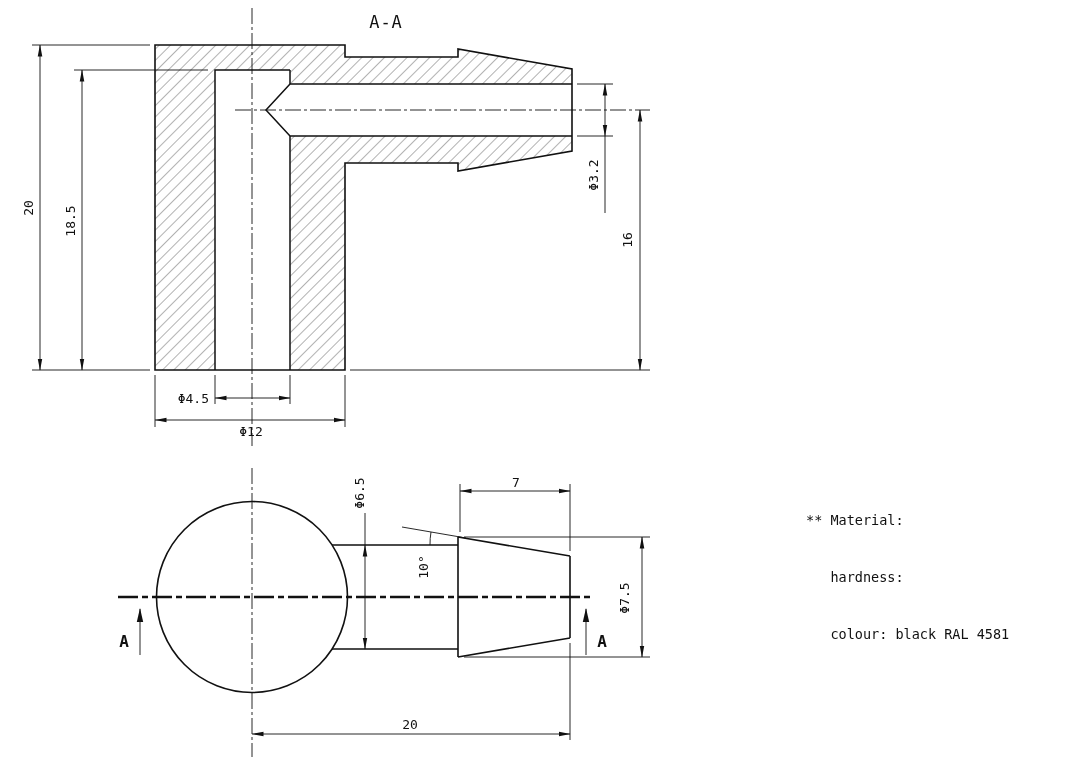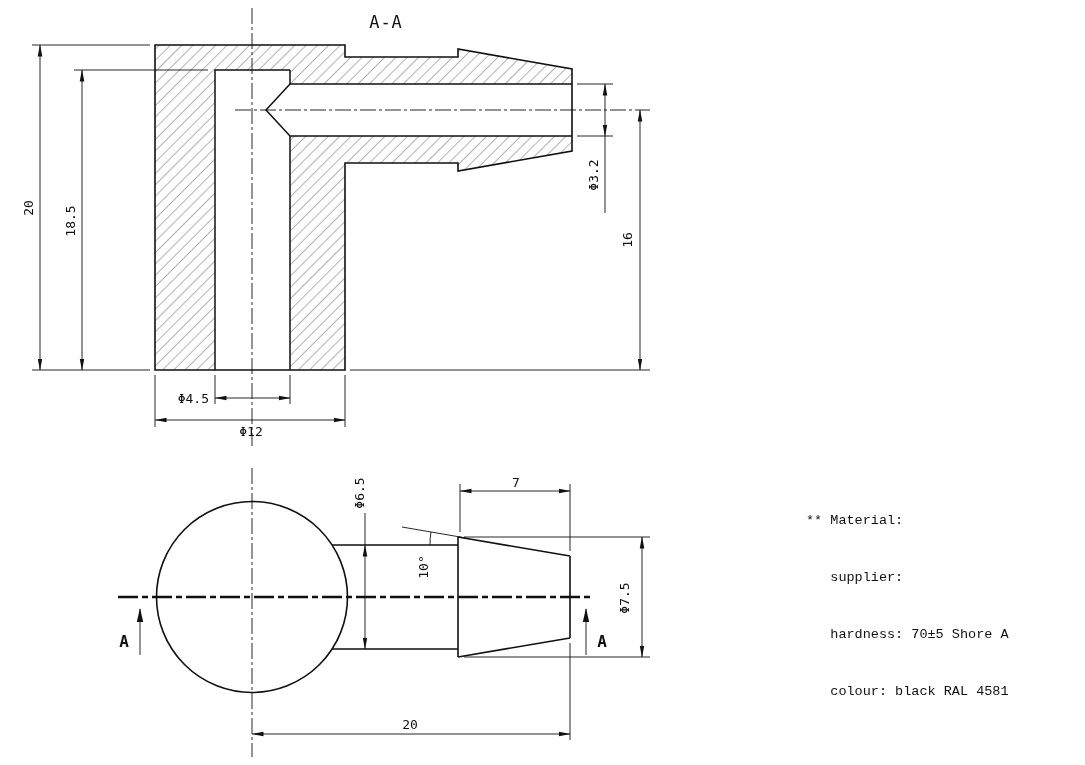--- a/index.html
+++ b/index.html
@@ -11,21 +11,21 @@
   .thin{fill:none;stroke:#111;stroke-width:0.9;}
   .center{fill:none;stroke:#111;stroke-width:0.9;stroke-dasharray:16 3 3 3;}
   .cutline{fill:none;stroke:#111;stroke-width:2.6;stroke-dasharray:20 4 6 4;}
   .white{fill:#fff;stroke:none;}
   text{fill:#111;}
   .dim{font:13px "DejaVu Sans Mono",monospace;}
   .big{font:16px "DejaVu Sans Mono",monospace;font-weight:bold;}
   .title{font:17px "DejaVu Sans Mono",monospace;letter-spacing:1px;}
   #notes{position:absolute;left:806px;top:473px;width:279px;overflow:hidden;
          font-size:13.5px;line-height:19px;white-space:pre;}
-  #notes .nline{height:19px;font-family:Liberation Mono, monospace;}
+  #notes .nline{height:19px;}
 </style>
 </head>
 <body>
 
 <div id="stage">
 
 <svg width="1085" height="765" viewBox="0 0 1085 765">
   <defs>
     <marker id="arr" viewBox="0 0 12 6" refX="11.5" refY="3" markerWidth="12" markerHeight="6" markerUnits="userSpaceOnUse" orient="auto-start-reverse">
       <path d="M12,3 L0,0.7 L0,5.3 Z" fill="#111"></path>
@@ -135,20 +135,19 @@
     <g>
       <path class="thin" d="M570,643 V740"></path>
       <line class="thin" x1="252" y1="734" x2="570" y2="734" marker-start="url(#arr)" marker-end="url(#arr)"></line>
       <text class="dim" x="410" y="729" text-anchor="middle">20</text>
     </g>
   </g>
 </svg>
 
 <div id="notes">
   <div class="nline">** Material:</div>
-  <div class="nline">   supplier:</div>
-  <div class="nline">   hardness: 70±5 Shore A</div>
+  <div class="nline">   hardness:</div>
   <div class="nline">   colour: black RAL 4581</div>
   
   
 </div>
 
 </div>
 
 </body></html>

